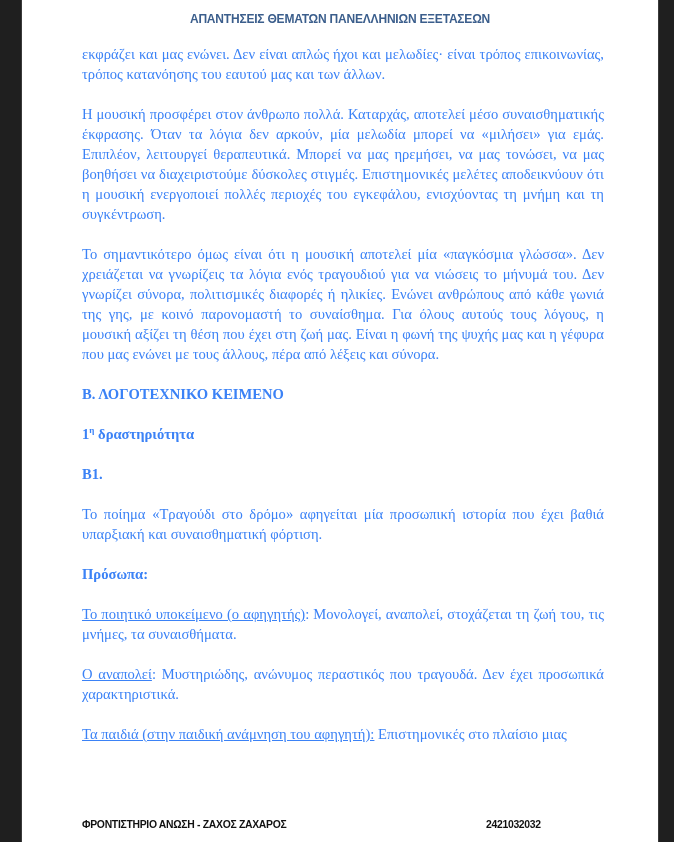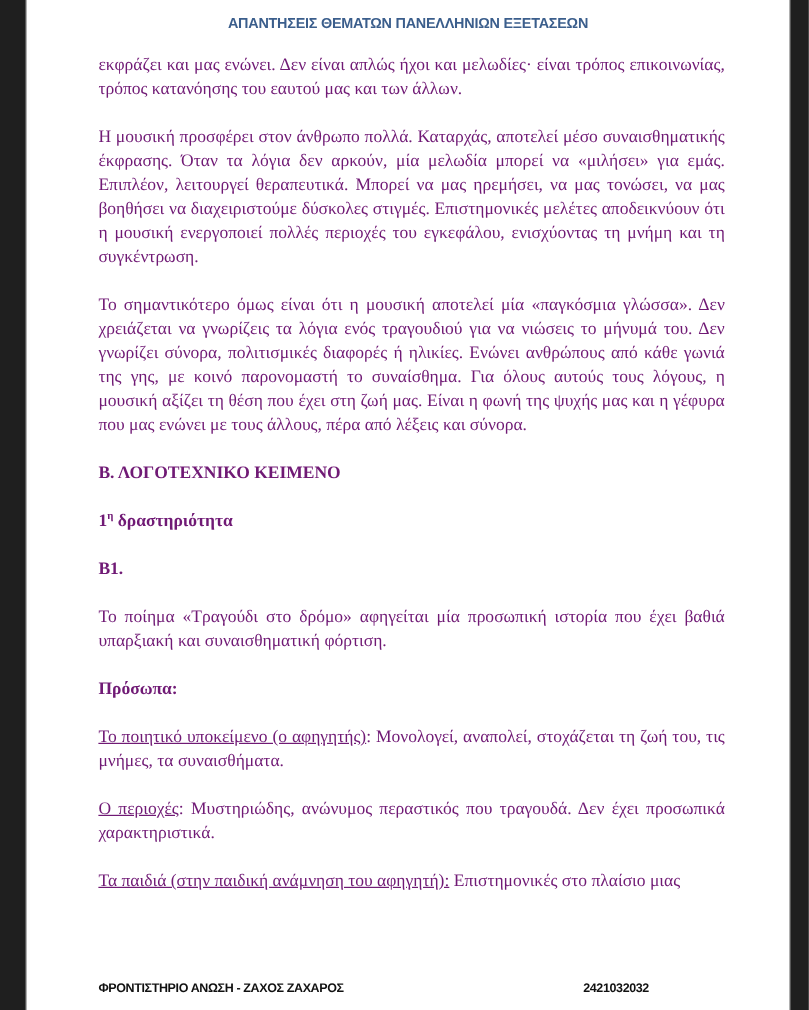--- a/index.html
+++ b/index.html
@@ -17,21 +17,21 @@
     .header-title {
       position: absolute; left: 0; right: 0; top: 12px;
       text-align: center;
       font-family: "Liberation Sans", sans-serif;
       font-weight: bold; font-size: 12px;
       color: #3b5e8c; letter-spacing: -0.2px;
     }
     .content {
       position: absolute; left: 60px; width: 522px; top: 44px;
       font-family: "Liberation Serif", serif;
-      font-size: 14.6px; line-height: 20px; color: #701a75;
+      font-size: 14.6px; line-height: 20px; color: #3b82f6;
     }
     .para { margin: 0; text-align: justify; }
     .gap { height: 20px; }
     .heading { margin: 0; font-weight: bold; font-size: 14.6px; }
     .u { text-decoration: underline; }
     sup { font-size: 9px; line-height: 0; }
     .footer {
       position: absolute; top: 819px; left: 60px; right: 0;
       font-family: "Liberation Sans", sans-serif;
       font-weight: bold; font-size: 10.4px; color: #111;
@@ -60,21 +60,21 @@
     <p class="heading"><span>1</span><sup>η</sup><span> δραστηριότητα</span></p>
     <div class="gap"></div>
     <p class="heading">Β1.</p>
     <div class="gap"></div>
     <p class="para">Το ποίημα «Τραγούδι στο δρόμο» αφηγείται μία προσωπική ιστορία που έχει βαθιά υπαρξιακή και συναισθηματική φόρτιση.</p>
     <div class="gap"></div>
     <p class="heading">Πρόσωπα:</p>
     <div class="gap"></div>
     <p class="para"><span class="u">Το ποιητικό υποκείμενο (ο αφηγητής)</span><span>: Μονολογεί, αναπολεί, στοχάζεται τη ζωή του, τις μνήμες, τα συναισθήματα.</span></p>
     <div class="gap"></div>
-    <p class="para"><span class="u">Ο περιοχές</span><span>: Μυστηριώδης, ανώνυμος περαστικός που τραγουδά. Δεν έχει προσωπικά χαρακτηριστικά.</span></p>
+    <p class="para"><span class="u">Ο αναπολεί</span><span>: Μυστηριώδης, ανώνυμος περαστικός που τραγουδά. Δεν έχει προσωπικά χαρακτηριστικά.</span></p>
     <div class="gap"></div>
     <p class="para"><span class="u">Τα παιδιά (στην παιδική ανάμνηση του αφηγητή):</span><span> Επιστημονικές στο πλαίσιο μιας</span></p>
   </div>
 
   <div class="footer">
     <span class="f1">ΦΡΟΝΤΙΣΤΗΡΙΟ ΑΝΩΣΗ - ΖΑΧΟΣ ΖΑΧΑΡΟΣ</span>
     <span class="f2">Δ. ΚΟΝΤΑΡΑΤΟΥ</span>
     <span class="f3">2421032032</span>
   </div>
 </div>

